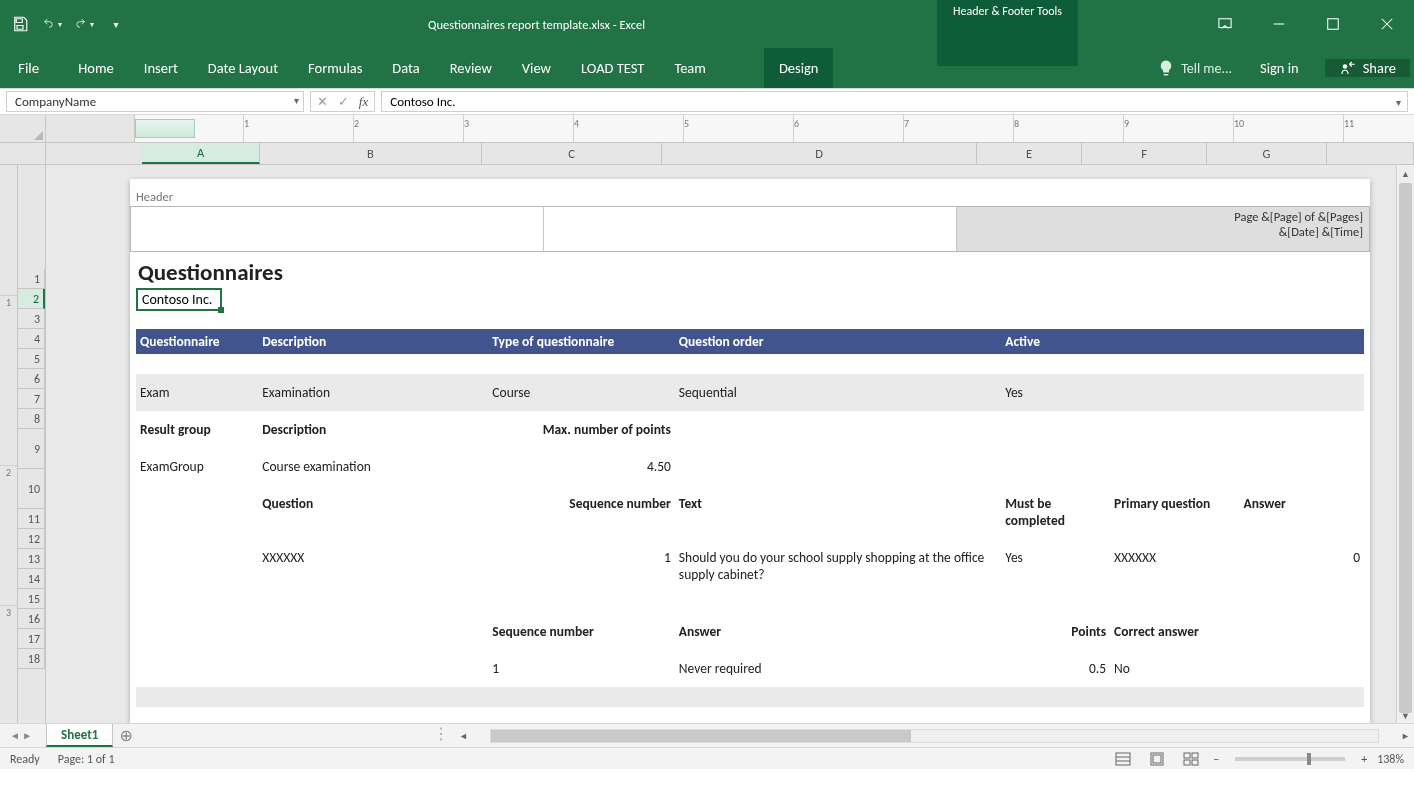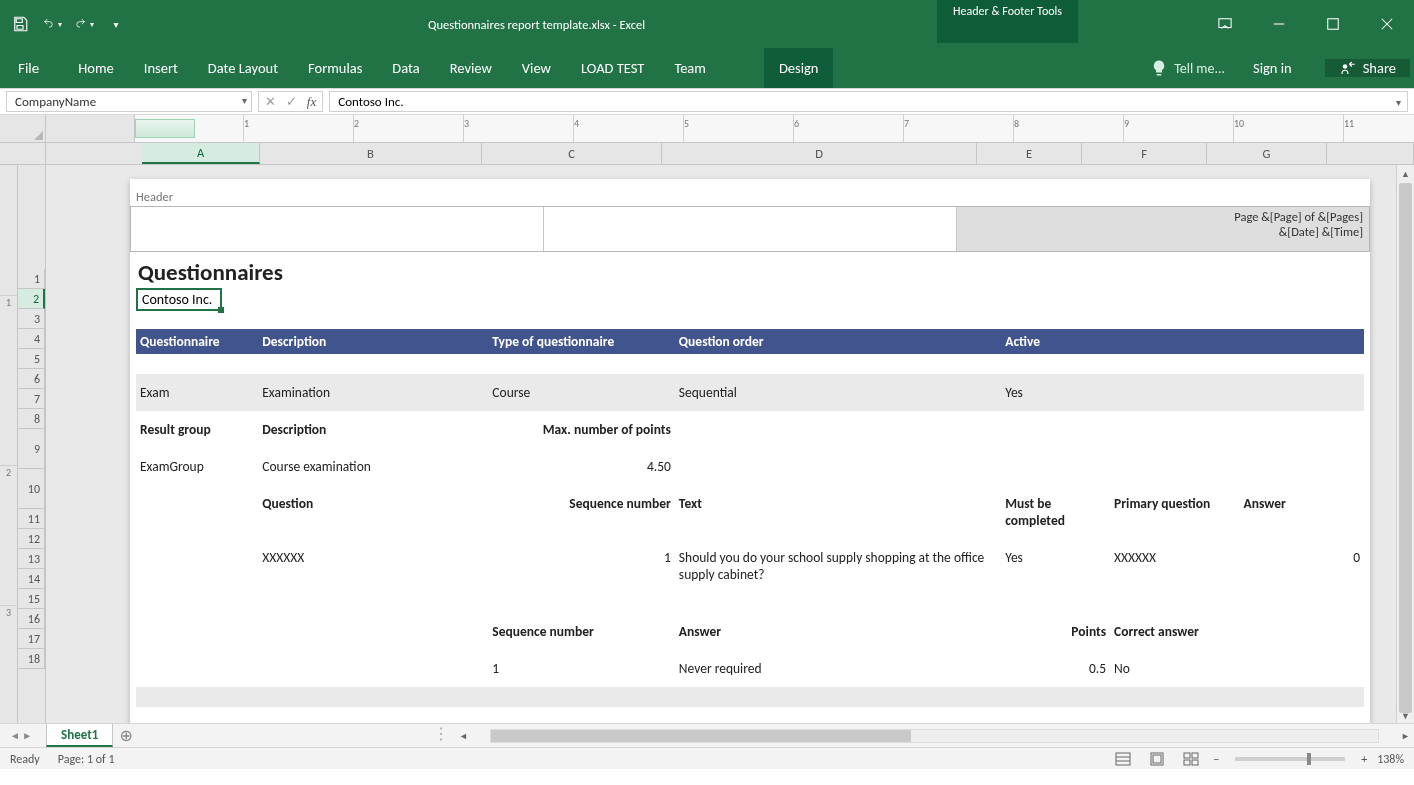--- a/index.html
+++ b/index.html
@@ -4,45 +4,45 @@
 <style>
 * { margin: 0; padding: 0; box-sizing: border-box; font-family: "Segoe UI", Calibri, sans-serif; }
 body { background: #fff; width: 1414px; height: 785px; overflow: hidden; user-select: none; }
 
 
 .title-bar { background: #217346; height: 48px; display: flex; align-items: stretch; color: #fff; position: relative; }
 .qat { display: flex; align-items: center; padding: 0 10px; gap: 12px; }
 .qat-icon { width: 20px; height: 20px; display: flex; align-items: center; justify-content: center; color: #fff; opacity: .95; }
 .qat-icon svg { width: 18px; height: 18px; fill: #fff; }
 .title-center { flex: 1; display: flex; align-items: center; justify-content: center; font-size: 12.5px; }
-.tool-tab-wrap { display: flex; flex-direction: column; align-items: center; justify-content: flex-start; padding: 4px 16px 0; height: 43px; }
+.tool-tab-wrap { display: flex; flex-direction: column; align-items: center; justify-content: flex-start; padding: 4px 16px 0; height: 66px; }
 .tool-tab-wrap.contextual { background: #0e5c38; }
 .tool-tab-label { font-size: 12px; }
 .win-controls { display: flex; align-items: center; gap: 0; }
 .win-btn { width: 54px; height: 48px; display: flex; align-items: center; justify-content: center; color: #fff; }
 .win-btn svg { width: 14px; height: 14px; stroke: #fff; stroke-width: 1.2; fill: none; }
 
 
 .ribbon { background: #217346; height: 40px; display: flex; align-items: stretch; color: #fff; }
 .ribbon-tab { padding: 0 15px; display: flex; align-items: center; font-size: 14.5px; position: relative; }
 .ribbon-tab.file { padding: 0 18px; margin-right: 6px; font-size: 15px; }
 .ribbon-tab.active { background: #0e5c38; margin-left: 7px; }
 .ribbon-spacer { flex: 1; }
 .ribbon-tell { display: flex; align-items: center; gap: 6px; padding: 0 14px; font-size: 14px; color: #d7eee2; }
 .ribbon-tell svg { width: 18px; height: 18px; fill: #d7eee2; }
-.ribbon-right { display: flex; align-items: center; gap: 19px; padding-right: 4px; }
+.ribbon-right { display: flex; align-items: center; gap: 12px; padding-right: 4px; }
 .signin { padding: 0 14px; display: flex; align-items: center; font-size: 14.5px; }
 .share { background: #165a36; padding: 0 14px; display: flex; align-items: center; gap: 6px; font-size: 14.5px; }
 .share svg { width: 18px; height: 18px; fill: #fff; }
 
 .ribbon-divider { height: 1px; background: #d9d9d9; }
 
 
 .formula-bar { height: 26px; display: flex; align-items: stretch; border-bottom: 1px solid #d9d9d9; background: #fff; padding: 2px 6px; gap: 6px; }
-.name-box { width: 246px; border: 1px solid #cfcfcf; display: flex; align-items: center; padding: 0 8px; font-size: 13px; color: #333; position: relative; background: #fff; }
+.name-box { width: 298px; border: 1px solid #cfcfcf; display: flex; align-items: center; padding: 0 8px; font-size: 13px; color: #333; position: relative; background: #fff; }
 .name-box .dd { position: absolute; right: 4px; top: 2px; color: #666; font-size: 10px; }
 .fx-controls { display: flex; align-items: center; border: 1px solid #cfcfcf; background: #fff; padding: 0 6px; gap: 10px; }
 .fx-controls span { color: #9a9a9a; font-size: 13px; }
 .fx-controls .fx { font-style: italic; font-family: "Times New Roman", serif; color: #555; }
 .formula-input { flex: 1; border: 1px solid #cfcfcf; padding: 0 8px; font-size: 13px; display: flex; align-items: center; background: #fff; position: relative; }
 .formula-input .dd { position: absolute; right: 6px; top: 4px; color: #666; font-size: 10px; }
 
 
 .workspace { display: flex; height: 650px; position: relative; background: #f0f0f0; }
 .select-all { width: 46px; height: 28px; background: #e6e6e6; border-right: 1px solid #c6c6c6; border-bottom: 1px solid #c6c6c6; display:flex; align-items:flex-end; justify-content:flex-end; }

